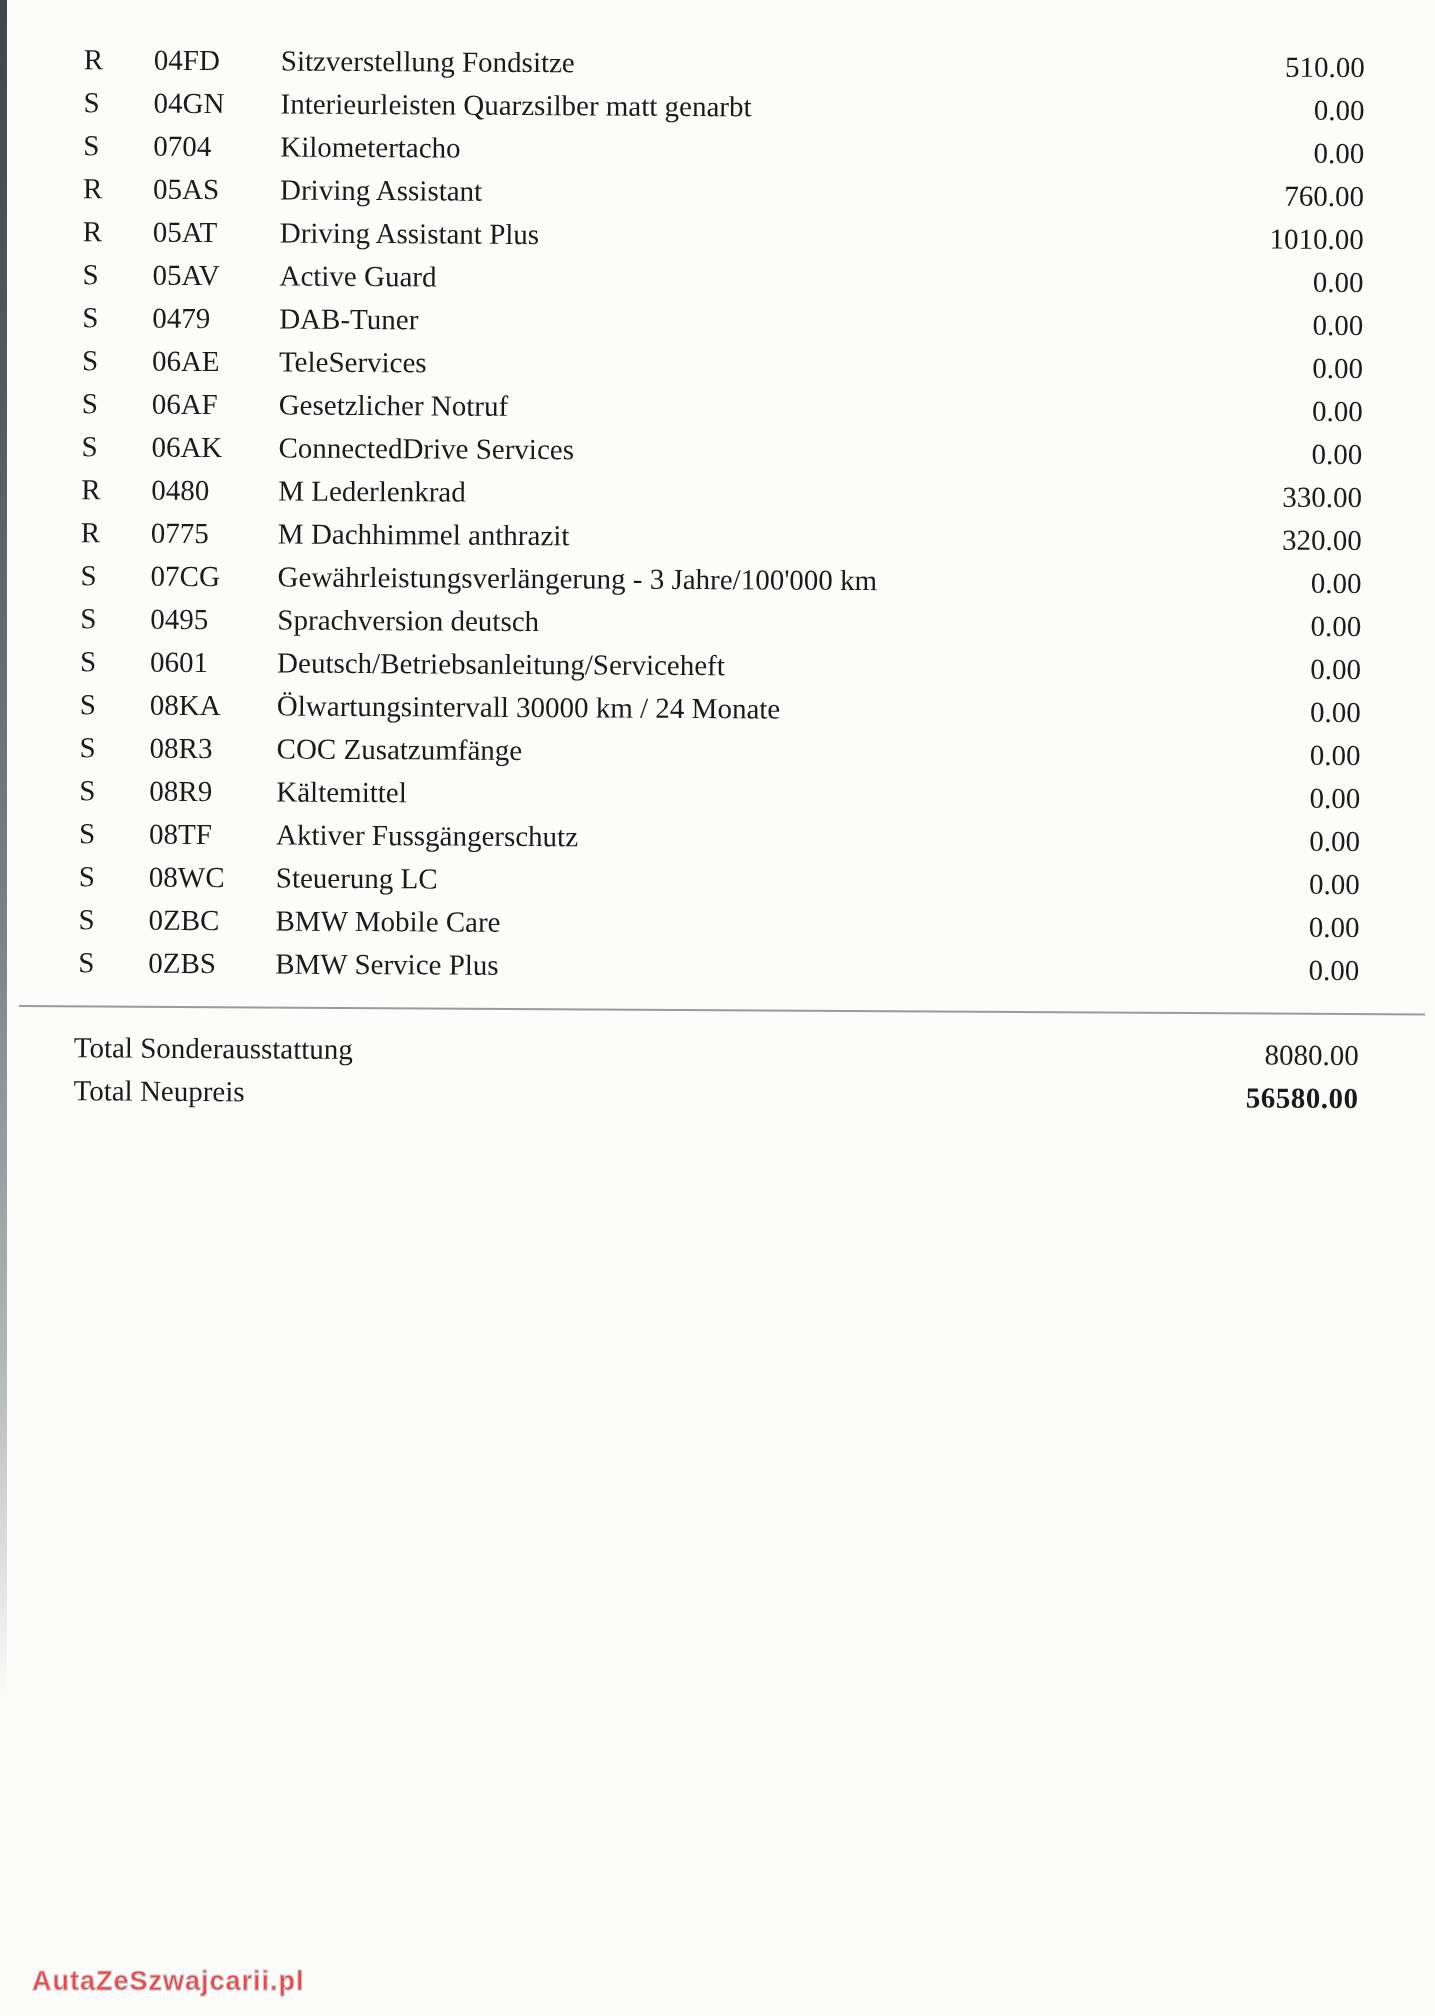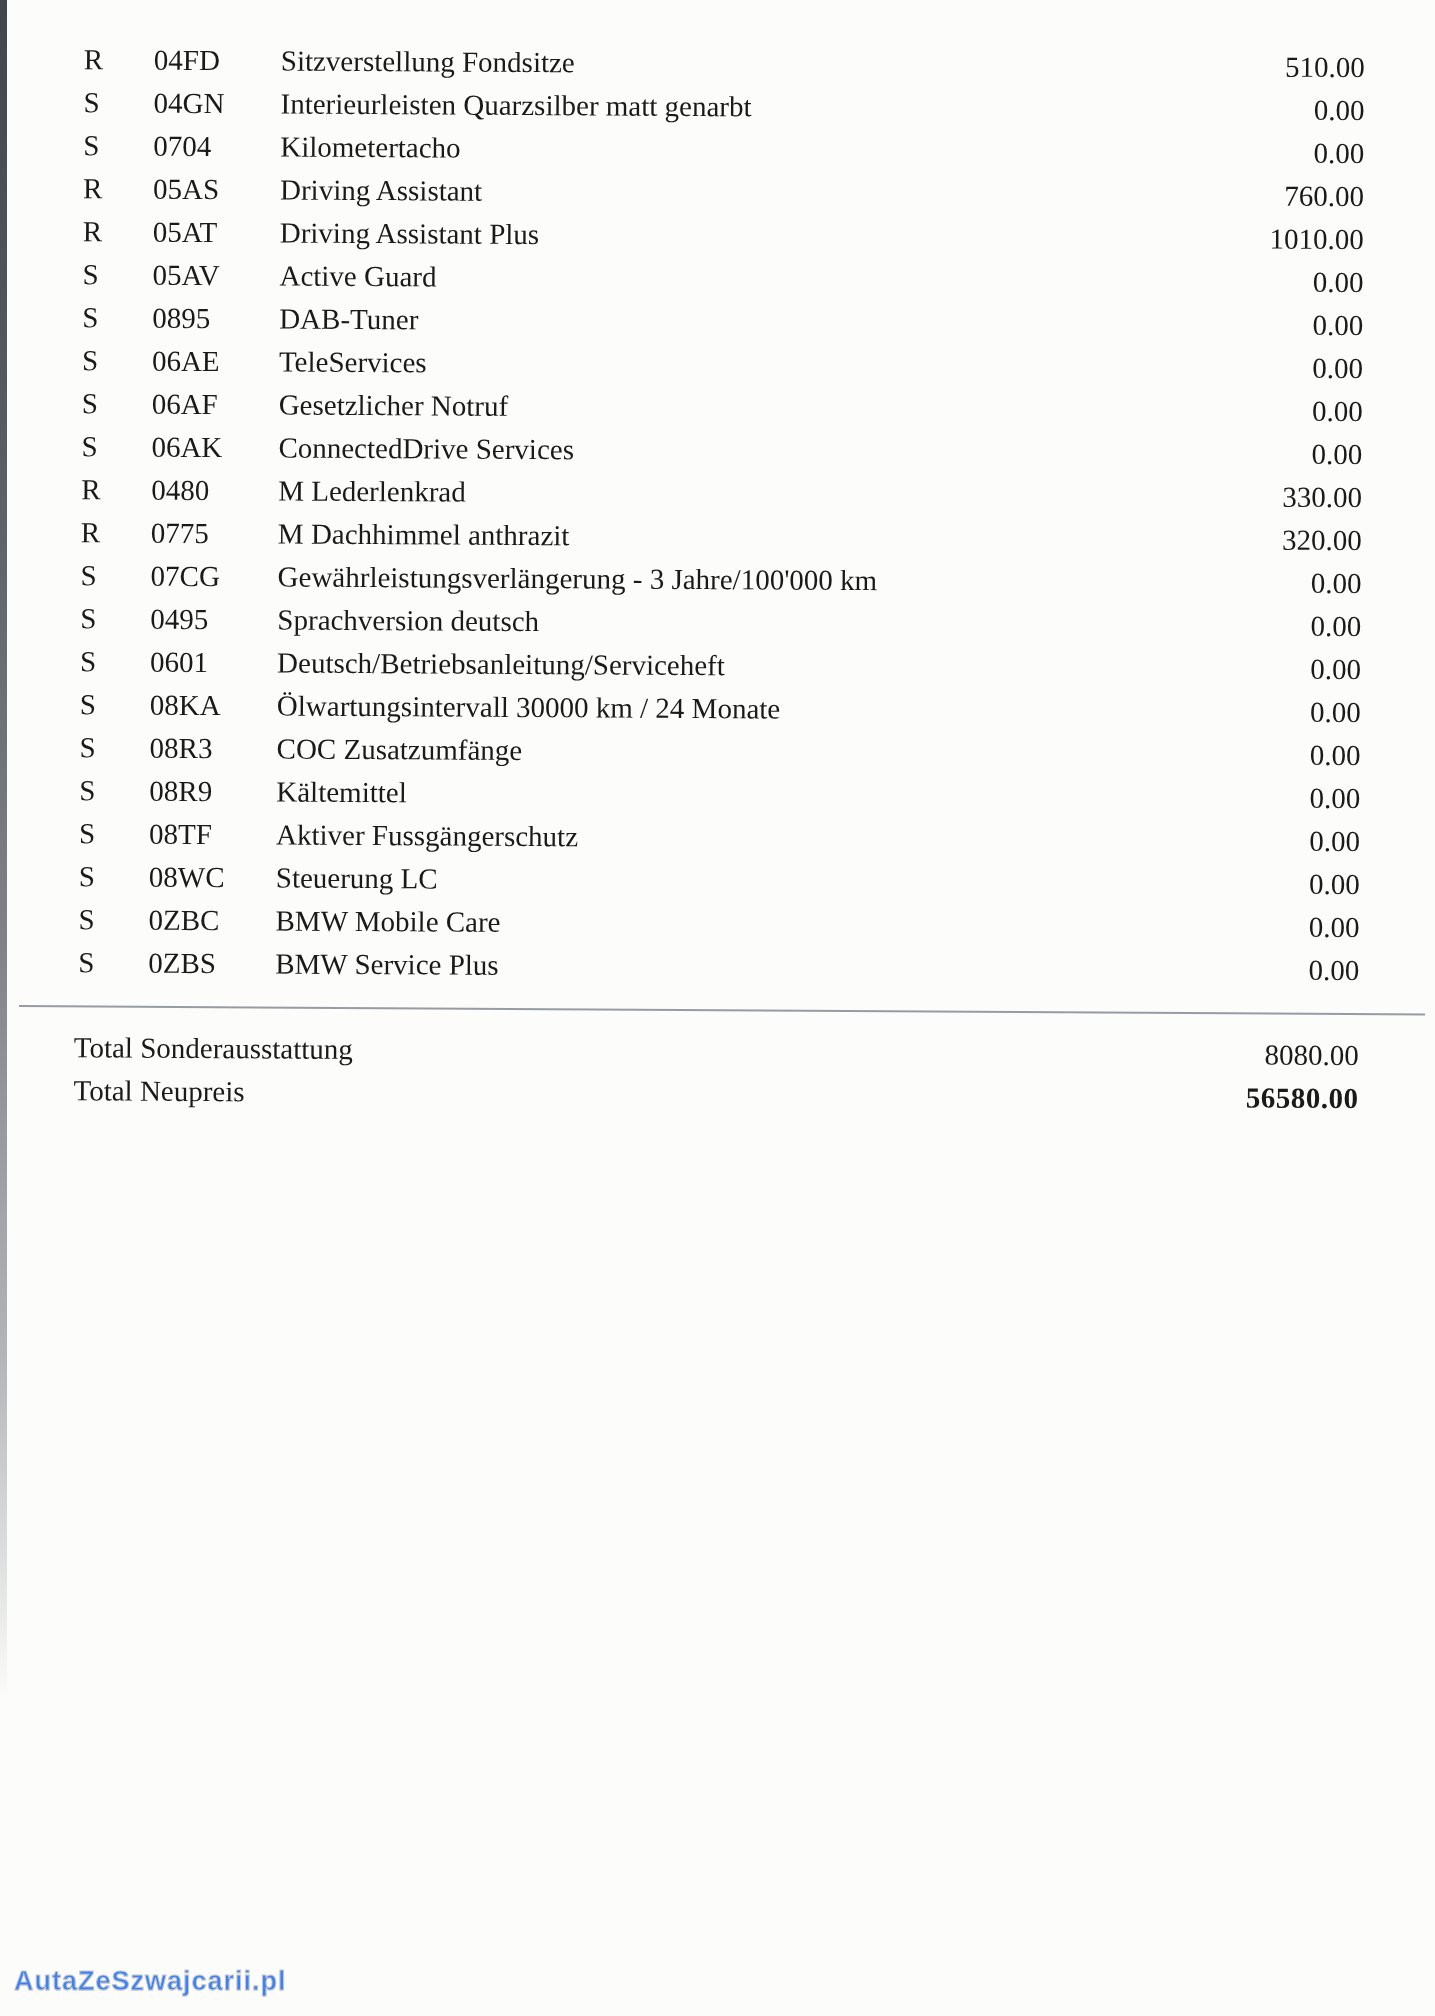--- a/index.html
+++ b/index.html
@@ -97,27 +97,27 @@
     width: 300px;
     text-align: right;
     padding-right: 70px;
   }
   .total-value.bold {
     font-weight: bold;
     letter-spacing: 0.5px;
   }
   .watermark {
     position: absolute;
-    left: 14px;
+    left: 32px;
     top: 1966px;
     font-family: "Liberation Sans", sans-serif;
     font-weight: bold;
     font-size: 27px;
     letter-spacing: 1px;
-    color: #3b82f6;
+    color: #ef4444;
     -webkit-text-stroke: 1px #c9c9c9;
     text-shadow: 0 1px 0 #dcdcdc;
   }
 </style>
 </head>
 <body>
 
 <div class="page">
 
   <div class="scan-edge"></div>
@@ -162,21 +162,21 @@
 
   <div class="row">
     <span class="cell-type">S</span>
     <span class="cell-code">05AV</span>
     <span class="cell-desc">Active Guard</span>
     <span class="cell-price">0.00</span>
   </div>
 
   <div class="row">
     <span class="cell-type">S</span>
-    <span class="cell-code">0895</span>
+    <span class="cell-code">0479</span>
     <span class="cell-desc">DAB-Tuner</span>
     <span class="cell-price">0.00</span>
   </div>
 
   <div class="row">
     <span class="cell-type">S</span>
     <span class="cell-code">06AE</span>
     <span class="cell-desc">TeleServices</span>
     <span class="cell-price">0.00</span>
   </div>

